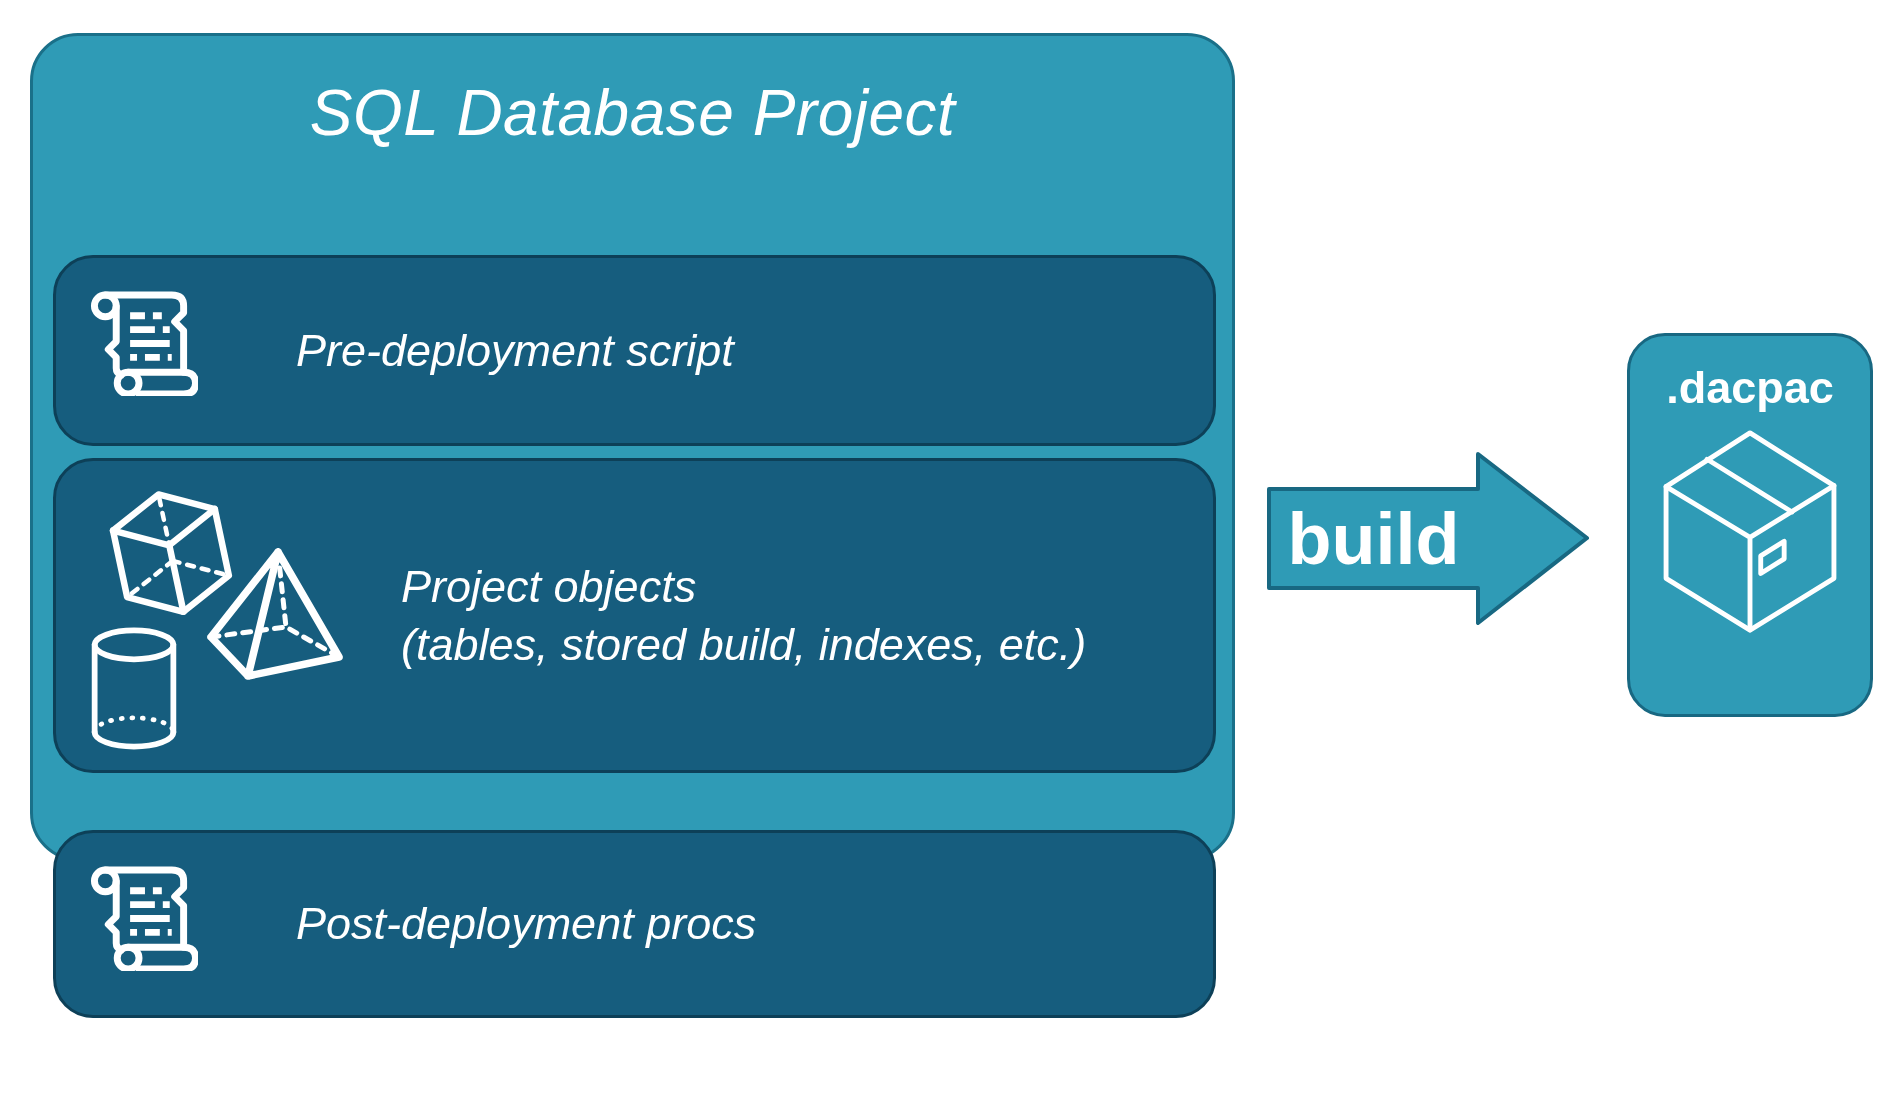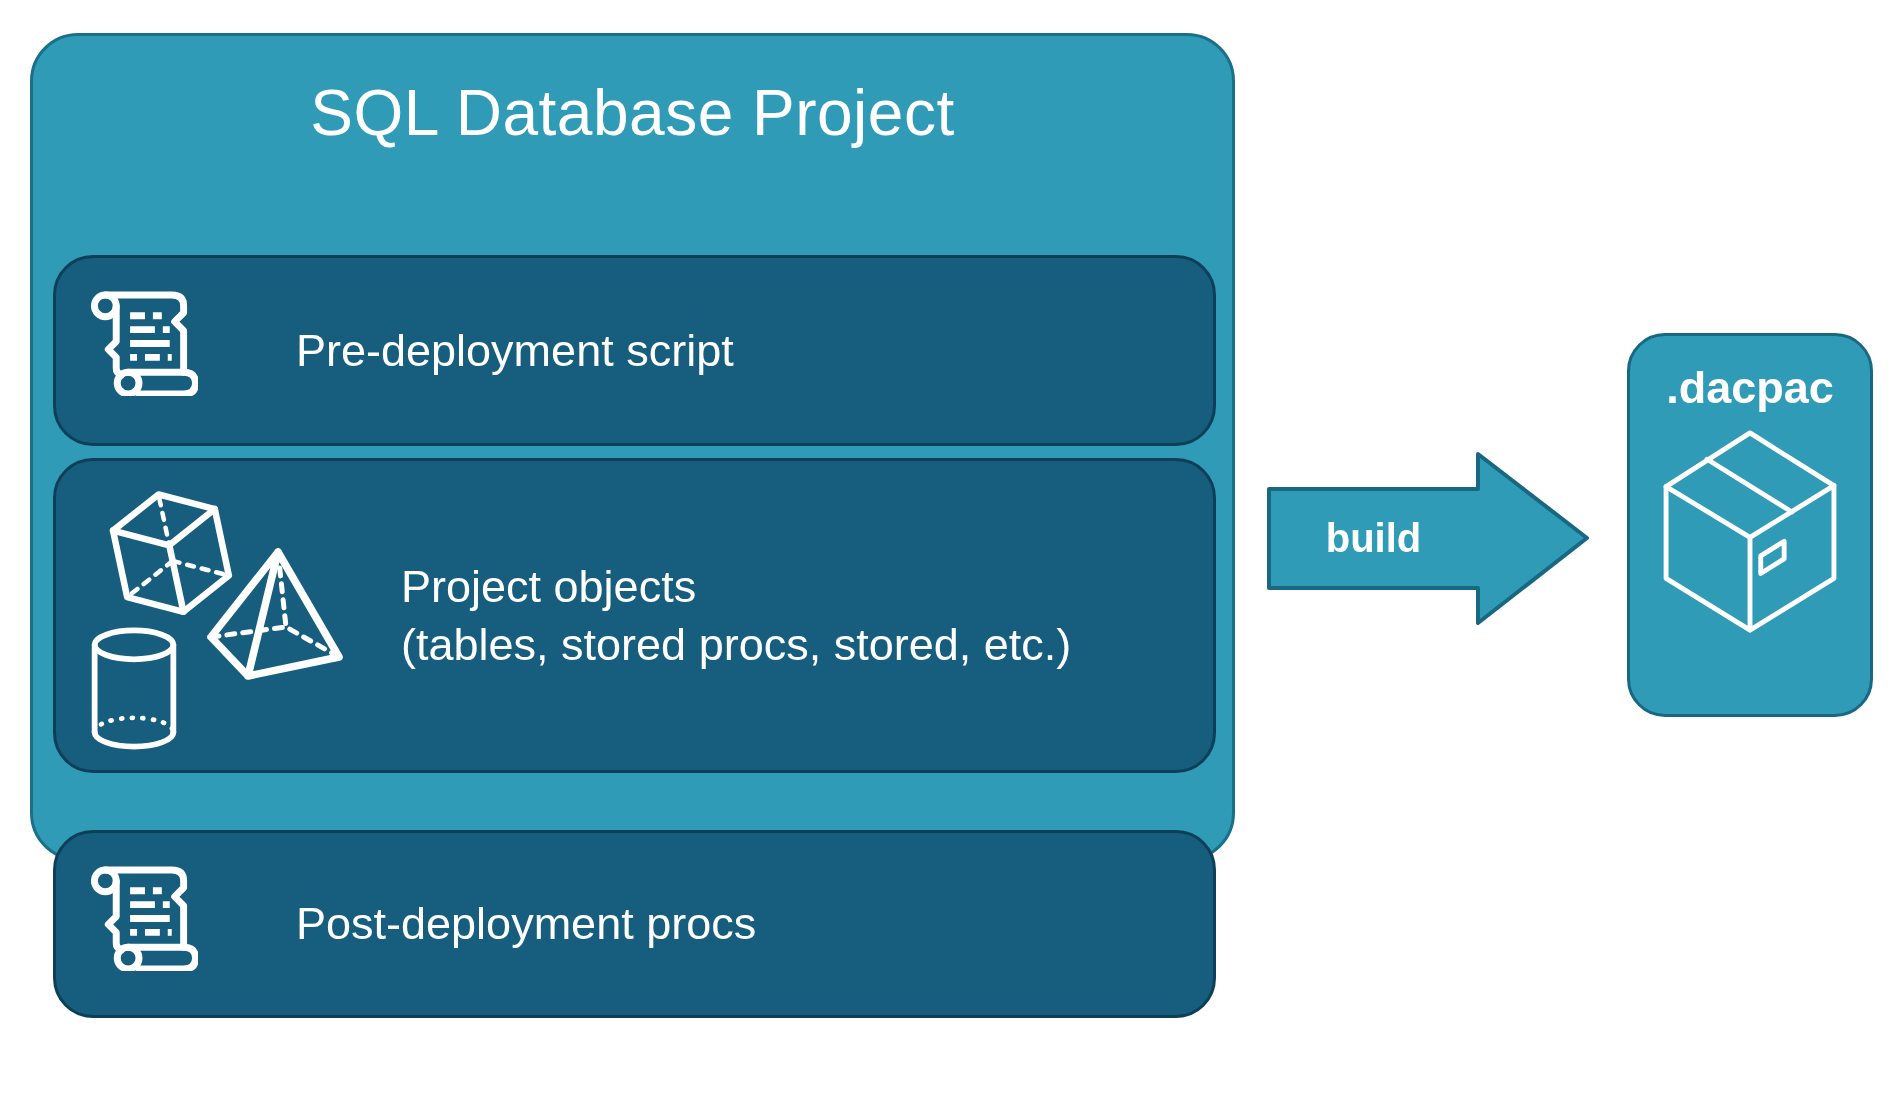--- a/index.html
+++ b/index.html
@@ -20,20 +20,21 @@
     background:var(--canvas-background);
     overflow:hidden;
   }
   .project-box{
     position:absolute;
     left:30px;top:33px;
     width:1205px;height:828px;
     background:var(--teal);
     border:3px solid var(--outer-border);
     border-radius:48px;
+    font-style:italic;
   }
   .project-title{
     position:absolute;
     left:0;right:0;top:40px;
     text-align:center;
     color:var(--text);
     font-size:64px;
     font-weight:400;
     letter-spacing:0.5px;
   }
@@ -76,21 +77,21 @@
     position:absolute;
     left:1255px;top:440px;
     width:345px;height:200px;
   }
   .build-label{
     position:absolute;
     left:1269px;top:489px;
     width:209px;height:99px;
     display:flex;align-items:center;justify-content:center;
     color:var(--text);
-    font-size:40px;
+    font-size:72px;
     font-weight:700;
   }
   .dacpac-box{
     position:absolute;
     left:1627px;top:333px;
     width:246px;height:384px;
     background:var(--teal);
     border:3px solid var(--accent-border);
     border-radius:38px;
     display:flex;flex-direction:column;align-items:center;
@@ -180,21 +181,21 @@
           <use href="#sym-cube"></use>
         </svg>
       <svg class="icon pyramid-icon">
           <use href="#sym-pyramid"></use>
         </svg>
       <svg class="icon cylinder-icon">
           <use href="#sym-cylinder"></use>
         </svg>
       <div class="row-label-block">
         <div>Project objects</div>
-        <div>(tables, stored procs, stored, etc.)</div>
+        <div>(tables, stored build, indexes, etc.)</div>
       </div>
     </div>
 
     <div class="row row-post">
       <svg class="icon scroll-icon">
           <use href="#sym-scroll"></use>
         </svg>
       <div class="row-label">Post-deployment procs</div>
     </div>
   </div>

